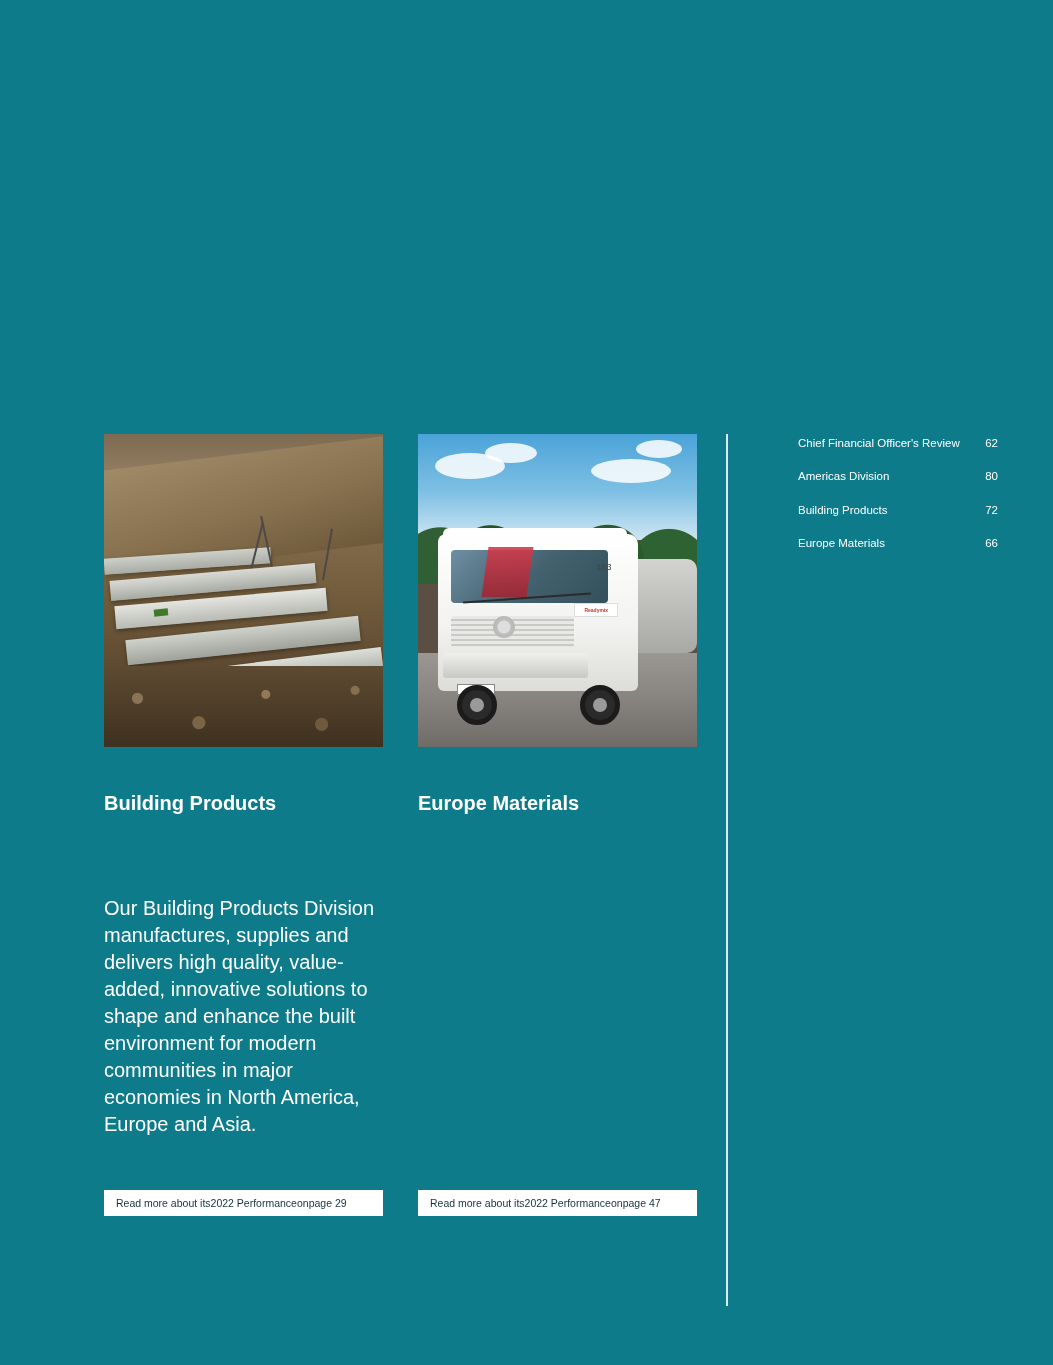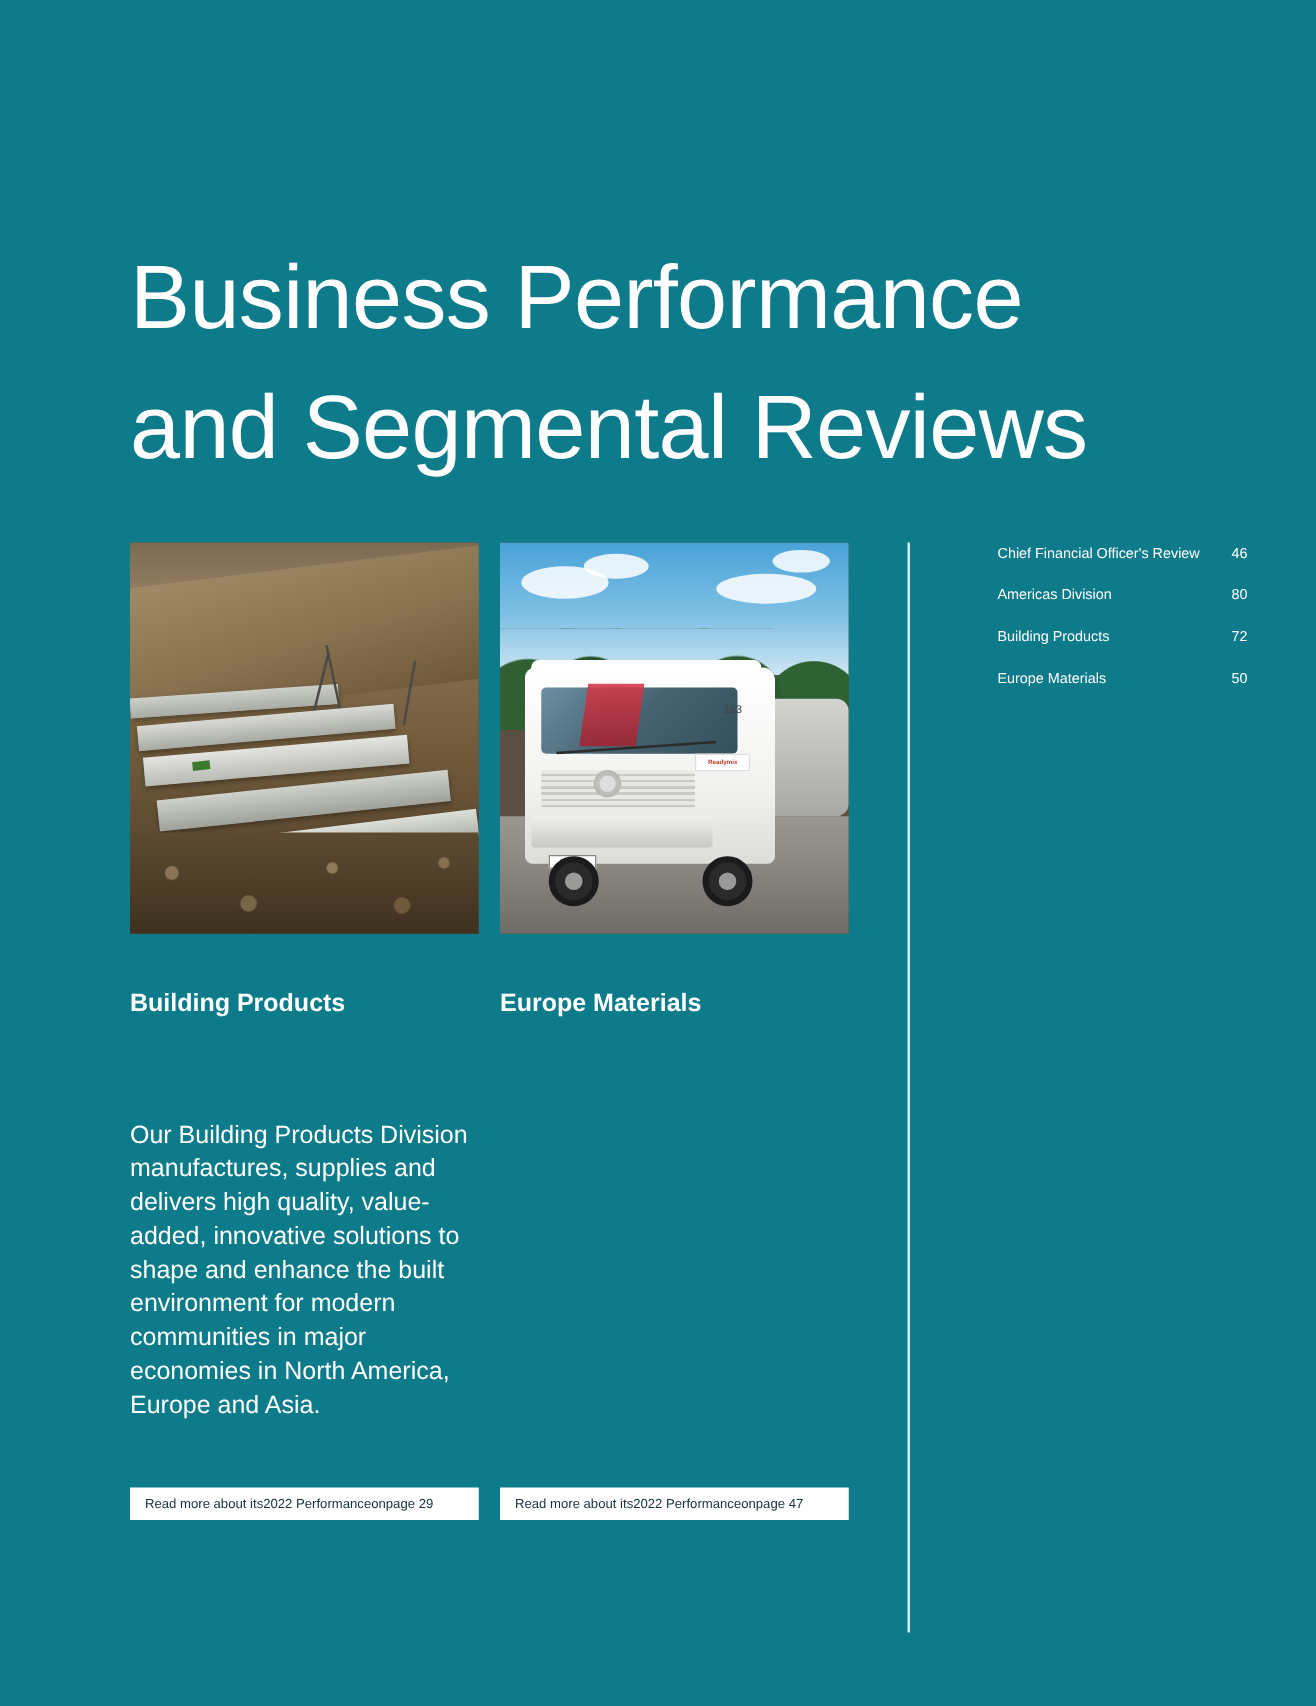--- a/index.html
+++ b/index.html
@@ -65,21 +65,21 @@
     opacity: 0.85;
   }
 
   
   .col {
     position: absolute;
     top: 434px;
     width: 279px;
   }
   .col-1 { left: 104px; }
-  .col-2 { left: 400px; }
+  .col-2 { left: 418px; }
 
   .photo {
     width: 279px;
     height: 313px;
     overflow: hidden;
     position: relative;
     background: #5a4f42;
   }
   .col-2 .photo { width: 279px; }
 
@@ -255,43 +255,39 @@
   .side-num {
     position: absolute; left: 64%; top: 41%;
     font-size: 9px; color: #444;
   }
 </style>
 </head>
 <body>
 
 <div class="page">
 
-  <div class="title-block">
-    <div class="title-line">Business Performance</div>
-    <div class="title-line">and Segmental Reviews</div>
-  </div>
 
   <div class="vrule"></div>
 
   <div class="contents">
     <div class="contents-row">
       <span class="contents-label">Chief Financial Officer's Review</span>
-      <span class="contents-page">46</span>
+      <span class="contents-page">62</span>
     </div>
     <div class="contents-row">
       <span class="contents-label">Americas Division</span>
       <span class="contents-page">80</span>
     </div>
     <div class="contents-row">
       <span class="contents-label">Building Products</span>
       <span class="contents-page">72</span>
     </div>
     <div class="contents-row">
       <span class="contents-label">Europe Materials</span>
-      <span class="contents-page">50</span>
+      <span class="contents-page">66</span>
     </div>
   </div>
 
   <div class="col col-1">
     <div class="photo">
       <div class="p1-sky"></div>
       <div class="p1-earth"></div>
       <div class="p1-slope"></div>
       <div class="beam b5"></div>
       <div class="lift l1"></div>

